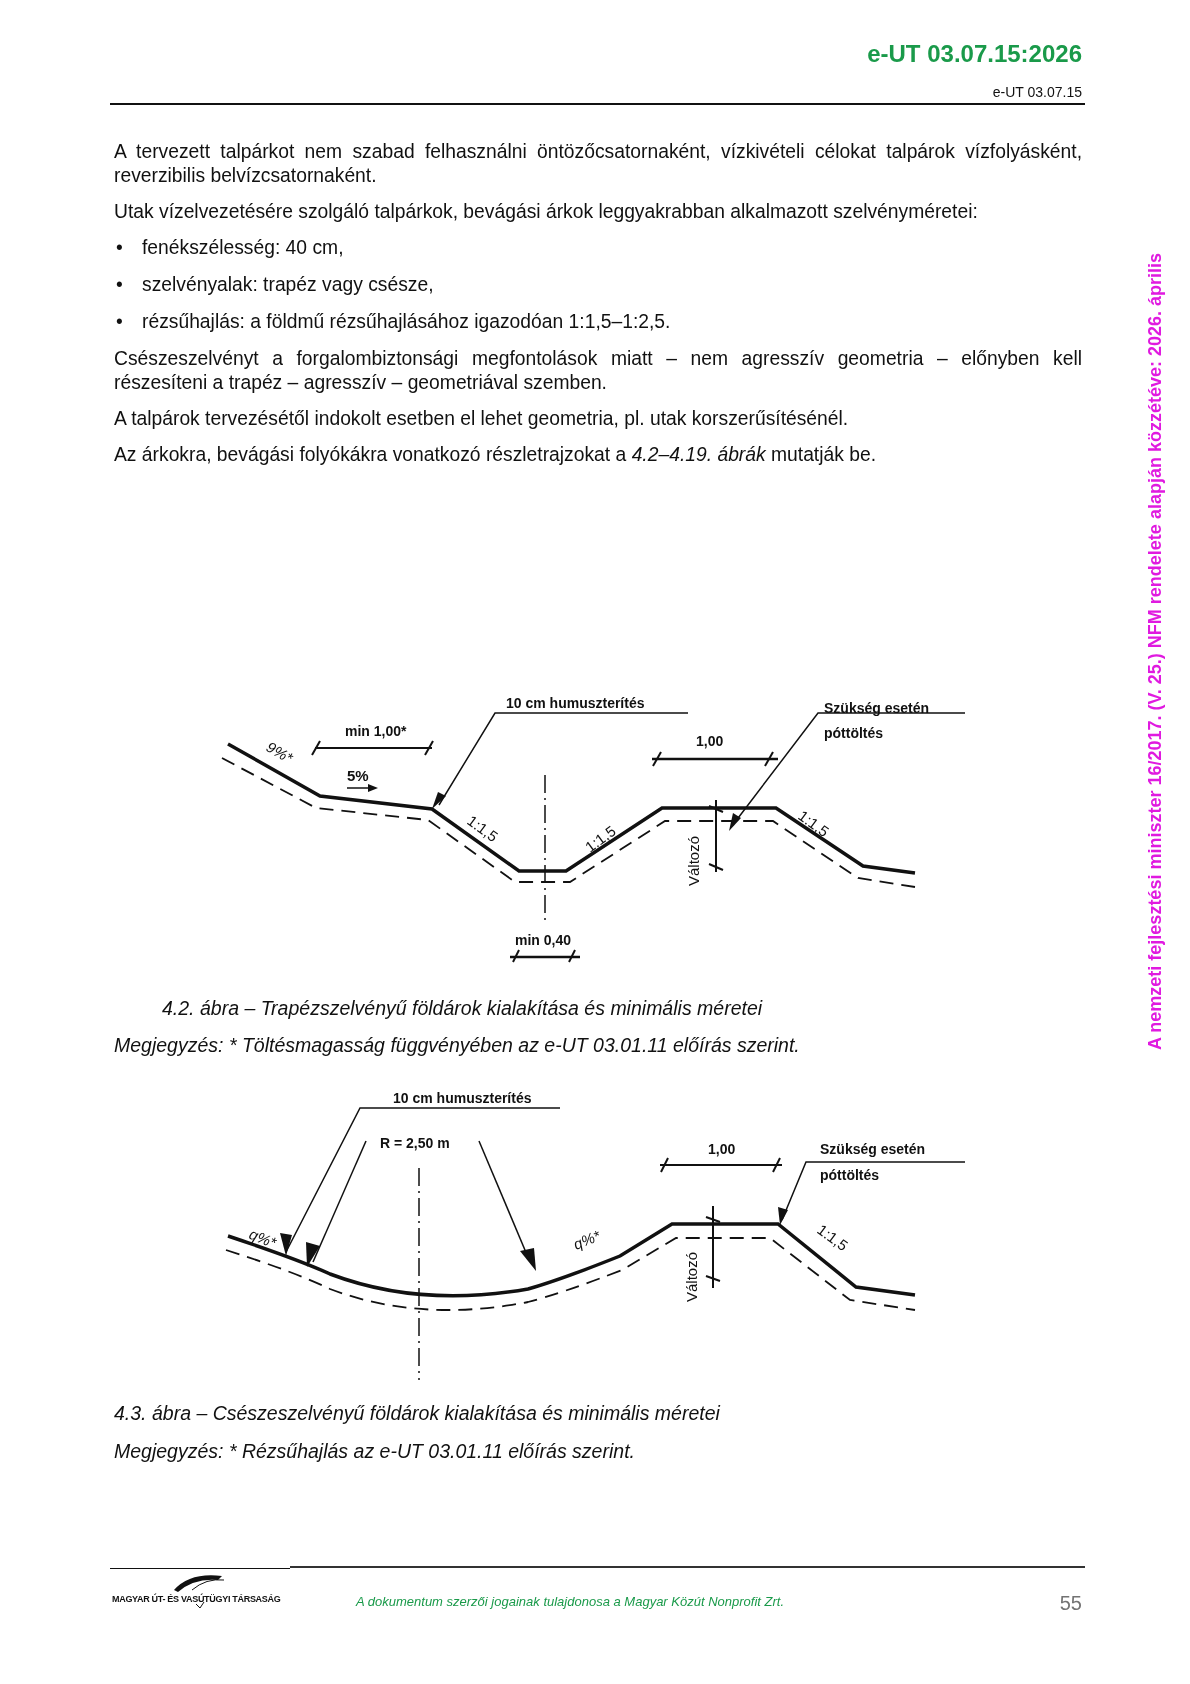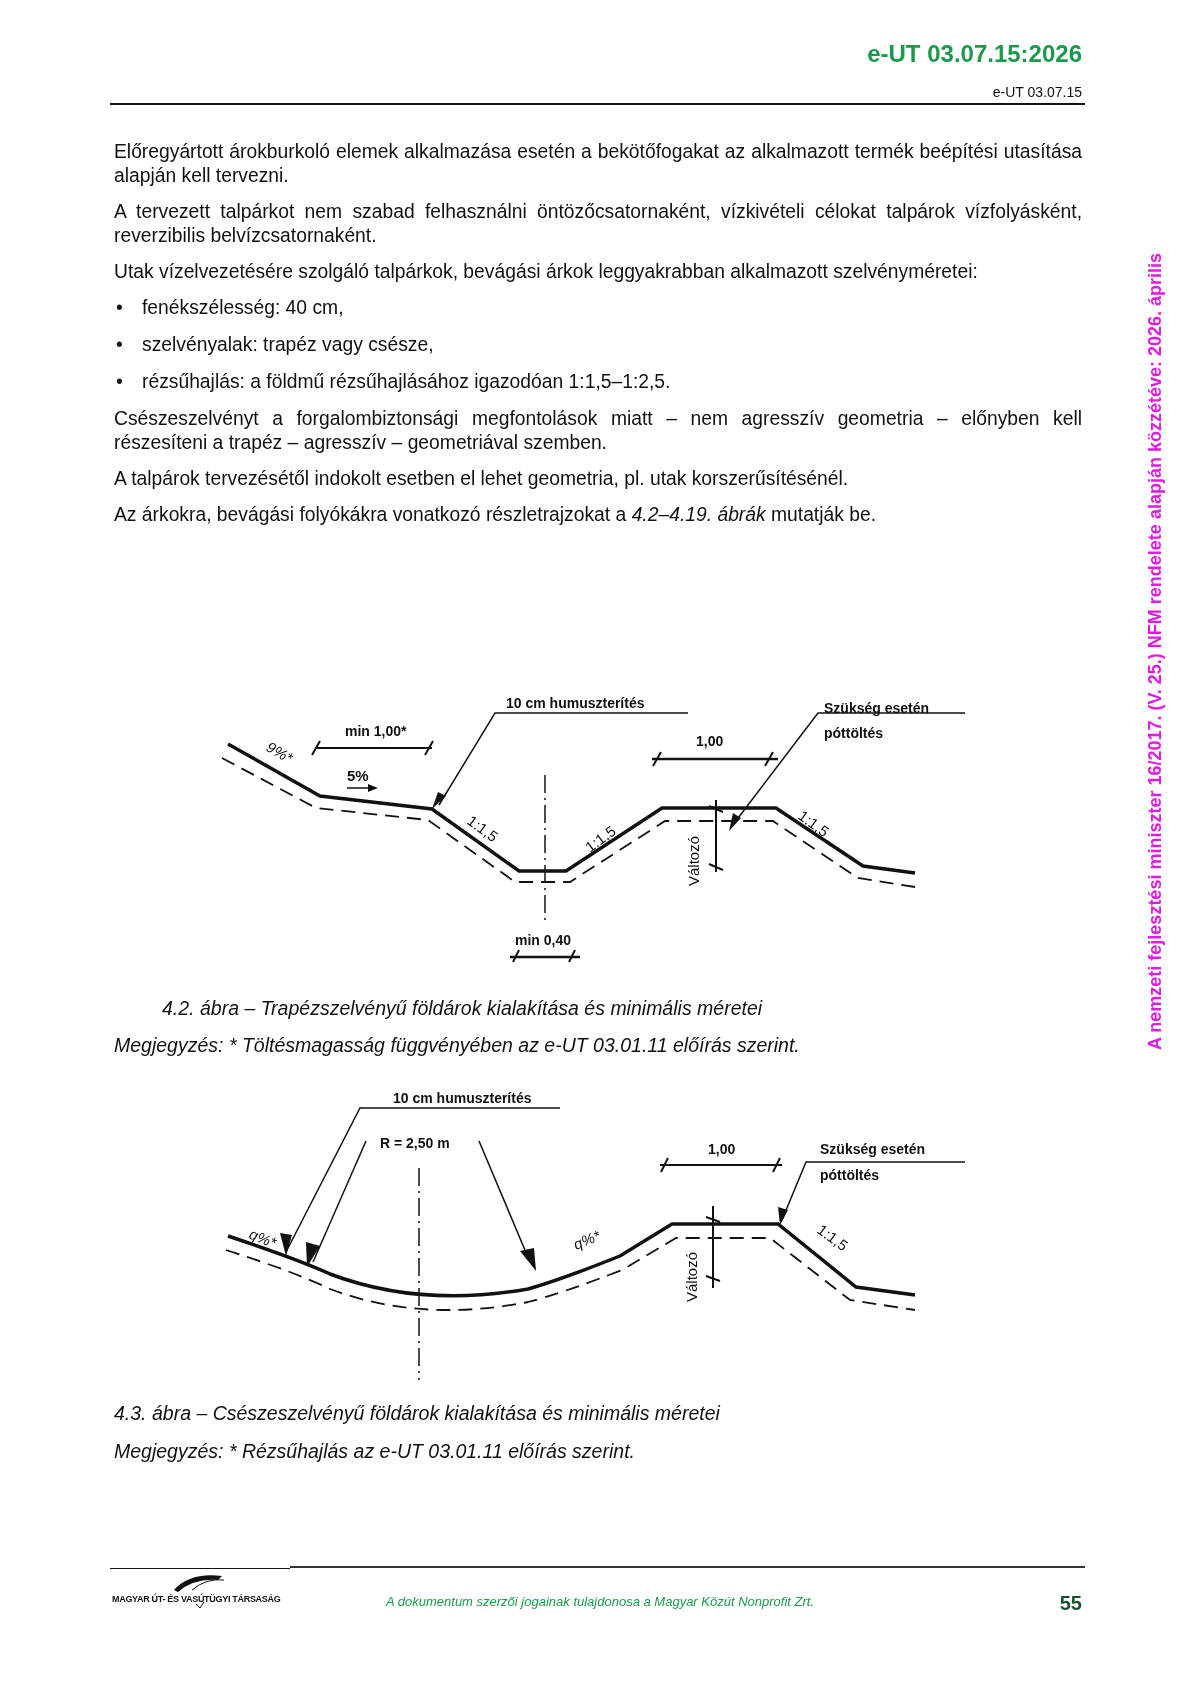--- a/index.html
+++ b/index.html
@@ -16,32 +16,31 @@
   .body-text em { font-style:italic; }
   .fig { position:absolute; }
   .fig svg text { font-family:"Liberation Sans", sans-serif; }
   .caption { position:absolute; left:114px; font-size:19.5px; font-style:italic; }
   .side { position:absolute; left:1145px; top:1050px; transform:rotate(-90deg); transform-origin:0 0;
           white-space:nowrap; font-size:18px; font-weight:bold; color:#e01ae0; }
   .ft-rule1 { position:absolute; left:110px; top:1568px; width:180px; height:1px; background:#111; }
   .ft-rule2 { position:absolute; left:290px; top:1566px; width:795px; height:2px; background:#333; }
   .ft-logo { position:absolute; left:112px; top:1568px; width:160px; height:40px; }
   .ft-logo-text { position:absolute; left:112px; top:1594px; font-size:9px; font-weight:bold; letter-spacing:-0.3px; color:#111; }
-  .ft-copy { position:absolute; left:356px; top:1594px; font-size:13px; font-style:italic; color:#1a9a4a;margin-left:30px; }
-  .ft-page { position:absolute; right:108px; top:1592px; font-size:20px; color:#14532d;font-weight:bold; }
+  .ft-copy { position:absolute; left:356px; top:1594px; font-size:13px; font-style:italic; color:#1a9a4a; }
+  .ft-page { position:absolute; right:108px; top:1592px; font-size:20px; color:#737373; }
 </style>
 </head>
 <body>
 
 <div class="hdr-code">e-UT 03.07.15:2026</div>
 <div class="hdr-sub">e-UT 03.07.15</div>
 <div class="hdr-rule"></div>
 
 <div class="body-text">
-  <p>Előregyártott árokburkoló elemek alkalmazása esetén a bekötőfogakat az alkalmazott termék beépítési utasítása alapján kell tervezni.</p>
   <p>A tervezett talpárkot nem szabad felhasználni öntözőcsatornaként, vízkivételi célokat talpárok vízfolyásként, reverzibilis belvízcsatornaként.</p>
   <p>Utak vízelvezetésére szolgáló talpárkok, bevágási árkok leggyakrabban alkalmazott szelvényméretei:</p>
   <ul>
     <li><span class="bullet">•</span><span>fenékszélesség: 40 cm,</span></li>
     <li><span class="bullet">•</span><span>szelvényalak: trapéz vagy csésze,</span></li>
     <li><span class="bullet">•</span><span>rézsűhajlás: a földmű rézsűhajlásához igazodóan 1:1,5–1:2,5.</span></li>
   </ul>
   <p>Csészeszelvényt a forgalombiztonsági megfontolások miatt – nem agresszív geometria – előnyben kell részesíteni a trapéz – agresszív – geometriával szemben.</p>
   <p>A talpárok tervezésétől indokolt esetben el lehet geometria, pl. utak korszerűsítésénél.</p>
   <p><span>Az árkokra, bevágási folyókákra vonatkozó részletrajzokat a </span><em>4.2–4.19. ábrák</em><span> mutatják be.</span></p>

